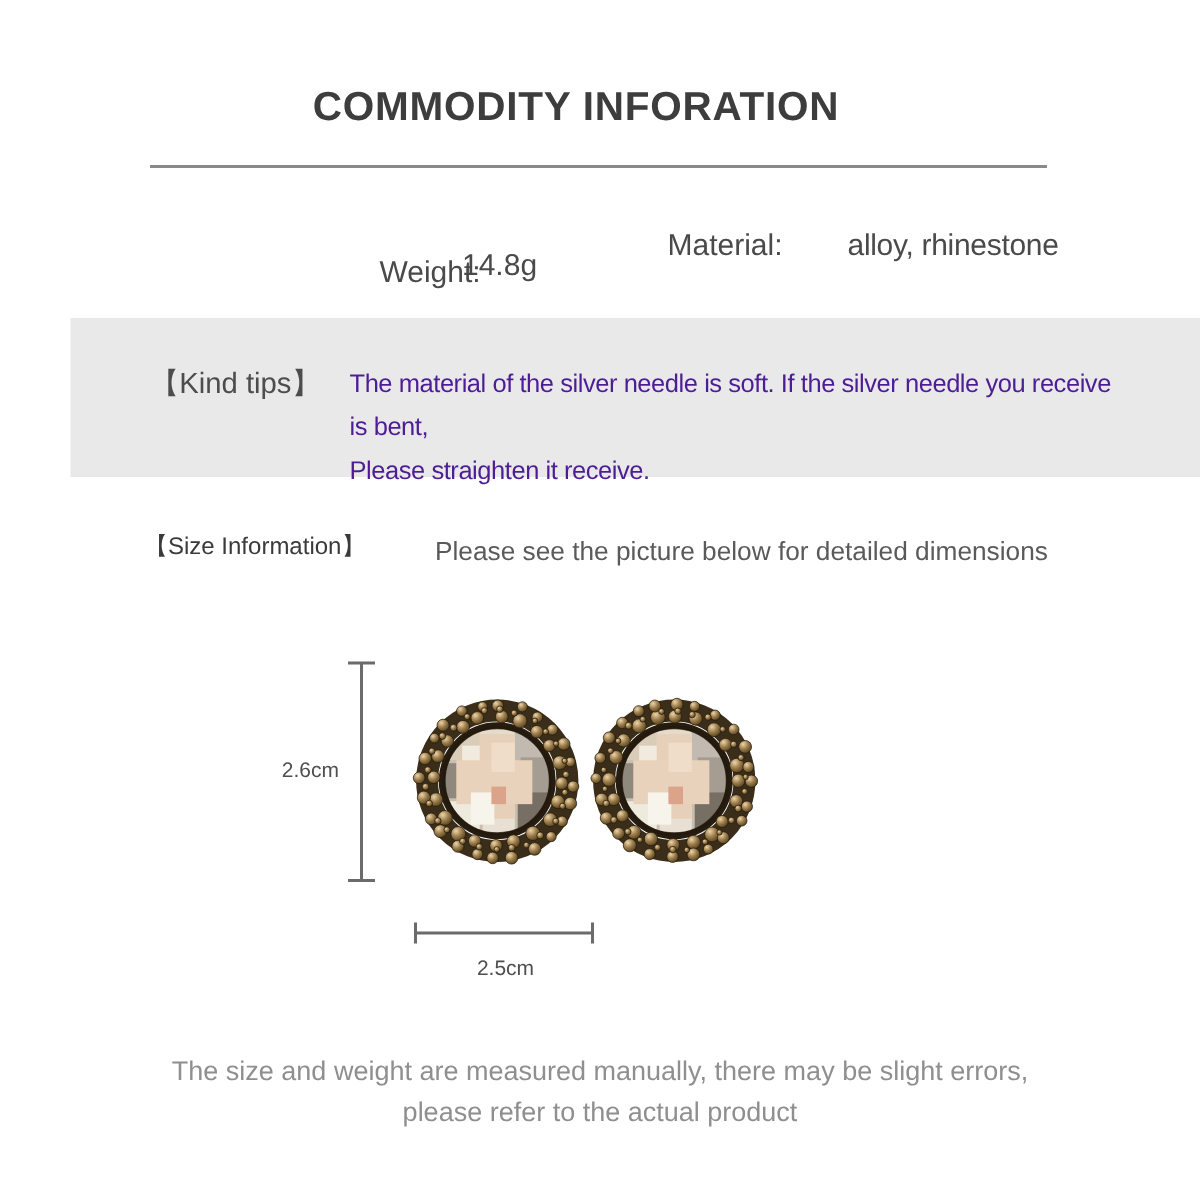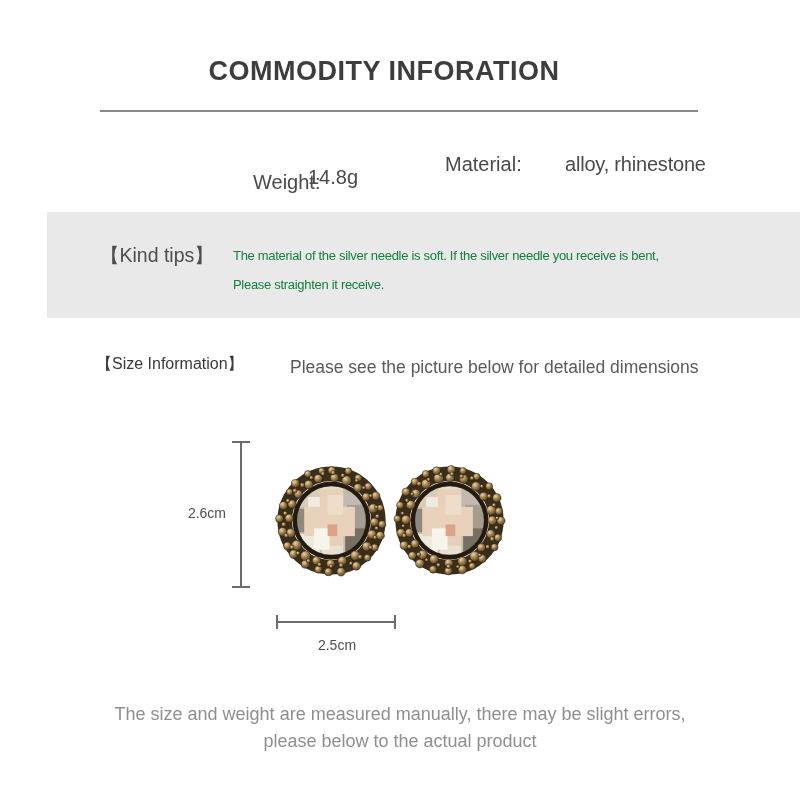--- a/index.html
+++ b/index.html
@@ -9,22 +9,22 @@
   .title{top:56px;left:0;width:768px;text-align:center;font-size:27px;font-weight:700;
          color:#3d3d3d;letter-spacing:0.5px;}
   .divider{top:110px;left:100px;width:598px;height:2px;background:#8a8a8a;}
   .info-label{top:151px;left:96px;font-size:20px;color:#3f3f3f;}
   .weight-label{top:151px;left:253px;font-size:20px;color:#4a4a4a;margin-top:20px;}
   .weight-value{top:153px;left:308px;font-size:20px;color:#4a4a4a;margin-top:13px;}
   .material-label{top:153px;left:445px;font-size:20px;color:#4a4a4a;}
   .material-value{top:153px;left:533px;font-size:20px;color:#4a4a4a;letter-spacing:-0.2px;margin-left:32px;}
   .tips-band{top:212px;left:47px;width:792px;height:106px;background:#e9e9e9;}
   .tips-label{top:30px;left:53px;font-size:19.5px;color:#4d4d4d;}
-  .tips-text{top:29px;left:186px;width:510px;font-size:13px;line-height:29px;
-             color:#15803d;letter-spacing:-0.3px;}
+  .tips-text{top:29px;left:186px;width:510px;font-size:17px;line-height:29px;
+             color:#4c1d95;letter-spacing:-0.3px;}
   .size-label{top:354px;left:96px;font-size:16px;color:#3a3a3a;}
   .size-desc{top:357px;left:290px;font-size:17.5px;color:#5a5a5a;}
   .dim{background:#6b6b6b;}
   .vline{top:442px;left:240px;width:2px;height:145px;}
   .vcap-t{top:441px;left:232px;width:18px;height:2px;}
   .vcap-b{top:586px;left:232px;width:18px;height:2px;}
   .hline{top:621px;left:276px;width:120px;height:2px;}
   .hcap-l{top:615px;left:276px;width:2px;height:14px;}
   .hcap-r{top:615px;left:394px;width:2px;height:14px;}
   .dim-label{font-size:14px;color:#4f4f4f;}
@@ -270,16 +270,16 @@
       <circle cx="48.83" cy="-2.57" r="1.80" fill="url(#grad20)" stroke="#241a0c" stroke-width="0.5"></circle>
     </svg>
 
   <div class="abs dim hline"></div>
   <div class="abs dim hcap-l"></div>
   <div class="abs dim hcap-r"></div>
   <div class="abs dim-label w-label">2.5cm</div>
 
   <div class="abs footer">
     <div>The size and weight are measured manually, there may be slight errors,</div>
-    <div>please below to the actual product</div>
+    <div>please refer to the actual product</div>
   </div>
 
 </div>
 
 </body></html>

